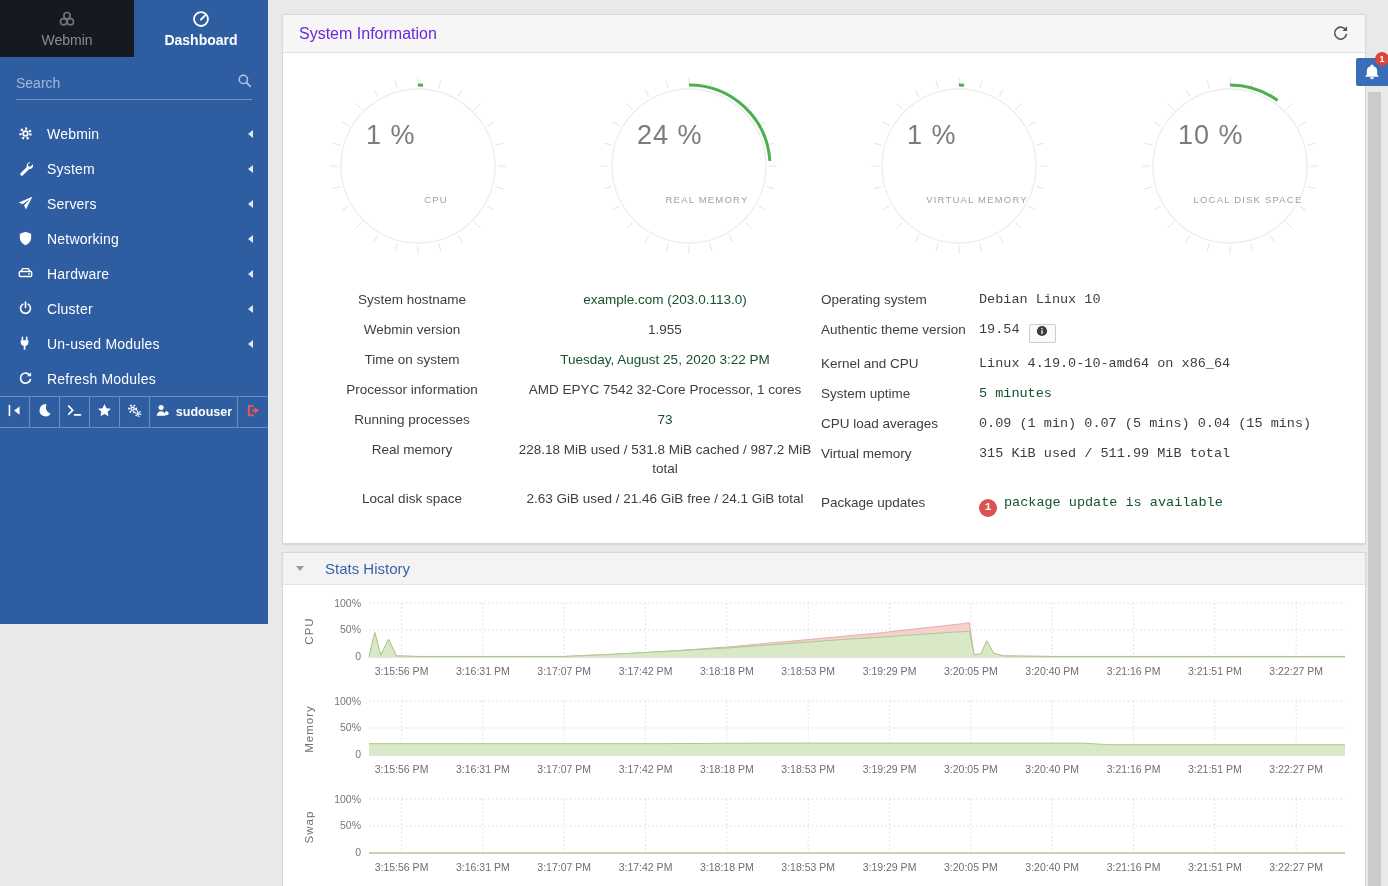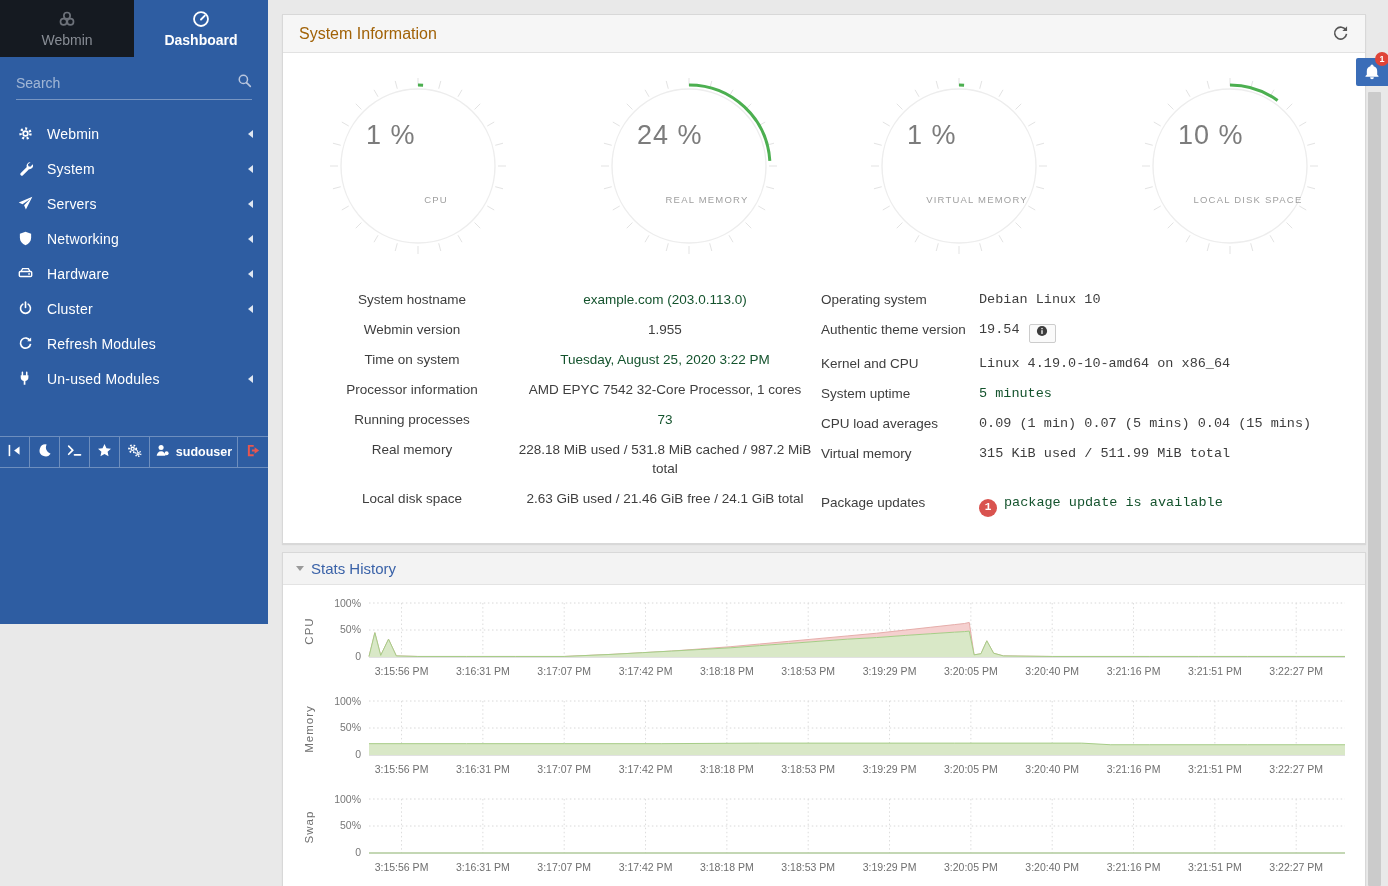--- a/index.html
+++ b/index.html
@@ -19,48 +19,48 @@
   .tab-dash { color:#fff; font-weight:bold; }
   .tab .ticon { display:flex; }
   .search-row { display:flex; align-items:center; margin:16px 16px 4px 16px; border-bottom:1px solid rgba(255,255,255,.35); padding-bottom:7px; }
   .search-row input { flex:1; background:transparent; border:none; outline:none; color:#fff; font-size:14px; padding:0; }
   .search-row input::placeholder { color:rgba(255,255,255,.55); }
   .menu { margin-top:16px; }
   .menu-item { display:flex; align-items:center; height:35px; padding:0 15px 0 17px; font-size:14px; cursor:pointer; }
   .mi-icon { width:17px; margin-right:13px; display:flex; justify-content:center; }
   .mi-label { flex:1; letter-spacing:.2px; }
   .caret-left { width:0; height:0; border-top:4px solid transparent; border-bottom:4px solid transparent; border-right:5px solid rgba(255,255,255,.85); }
-  .side-footer { display:flex; margin-top:40px; border-top:1px solid rgba(255,255,255,.3); border-bottom:1px solid rgba(255,255,255,.3); }
+  .side-footer { display:flex; border-top:1px solid rgba(255,255,255,.3); border-bottom:1px solid rgba(255,255,255,.3); }
   .foot-cell { height:30px; display:flex; align-items:center; justify-content:center; border-right:1px solid rgba(255,255,255,.3); flex:0 0 30px; cursor:pointer; gap:6px; }
   .foot-cell:last-child { border-right:none; }
   .foot-user { flex:1; font-size:12.5px; font-weight:bold; }
 
   
   .main { flex:1; padding:14px 22px 0 14px; }
   .panel { background:#fff; border:1px solid #d8d8d8; box-shadow:0 1px 1px rgba(0,0,0,.07); }
   .sys-header { height:38px; background:#f6f6f6; border-bottom:1px solid #e2e2e2; display:flex; align-items:center; padding:0 16px; }
-  .sys-header h1 { font-size:16px; font-weight:normal; color:#a16207; margin:0; flex:1; }
+  .sys-header h1 { font-size:16px; font-weight:normal; color:#6d28d9; margin:0; flex:1; }
   .refresh-btn { display:flex; cursor:pointer; }
   .gauges { display:flex; padding:16px 0 0 0; }
   .gauge { flex:1; display:flex; justify-content:center; }
   .info-tables { display:flex; padding:18px 0 20px 24px; }
   .info-left { width:514px; flex:none;text-align:center; }
   .info-right { flex:1; }
   .irow { display:flex; align-items:flex-start; font-size:13.5px; color:#3e3e3e; line-height:19px; padding:5px 0 6px 0; min-height:30px; }
   .irow.pad-after { padding-bottom:25px; }
   .info-left .ilabel { width:210px; flex:none; }
   .info-left .ivalue { width:296px; }
   .info-right .ilabel { width:158px; flex:none; }
   .info-right .ivalue { flex:1; padding-right:12px;font-family:Liberation Mono, monospace; }
   .link { color:#14532d; cursor:pointer; }
   .badge-red { background:#d9534f; color:#fff; border-radius:50%; width:18px; height:18px; display:inline-flex; align-items:center; justify-content:center; font-size:11px; font-weight:bold; margin-right:7px; vertical-align:-4px; }
   .info-btn { display:inline-flex; align-items:center; justify-content:center; width:27px; height:19px; border:1px solid #ccc; border-radius:2px; background:#fafafa; margin-left:9px; vertical-align:-4px; cursor:pointer; }
 
   .stats { margin-top:8px; }
-  .stats-header { height:32px; background:#f3f3f3; border-bottom:1px solid #e3e3e3; display:flex; align-items:center; padding:0 13px; font-size:15px; color:#3a62a8; gap:7px; cursor:pointer; }
+  .stats-header { height:32px; background:#f3f3f3; border-bottom:1px solid #e3e3e3; display:flex; align-items:center; padding:0 13px; font-size:15px; color:#3a62a8; gap:21px; cursor:pointer; }
   .caret-down { width:0; height:0; border-left:4.5px solid transparent; border-right:4.5px solid transparent; border-top:5px solid #9a9a9a; }
   .charts { padding:12px 0 8px 0; background:#fff; }
   .chart-row { margin-bottom:6px; }
 
   
   .bell { position:absolute; top:58px; right:0; width:32px; height:28px; background:#3a6db8; display:flex; align-items:center; justify-content:center; cursor:pointer; border-radius:2px 0 0 2px; }
   .bell .nbadge { position:absolute; top:-6px; right:-1px; width:14px; height:14px; background:#e04438; border-radius:50%; color:#fff; font-size:9px; font-weight:bold; display:flex; align-items:center; justify-content:center; }
   .scrollbar { position:absolute; top:92px; right:7px; width:13px; height:794px; background:#cbcbcb; border-radius:1px; }
 </style>
 </head>
@@ -158,35 +158,35 @@
               <path d="M5.2 3.4a5.3 5.3 0 1 0 5.6 0" fill="none" stroke="#fff" stroke-width="1.7" stroke-linecap="round"></path>
               <path d="M8 1.2v5.6" stroke="#fff" stroke-width="1.7" stroke-linecap="round"></path>
             </svg>
           </span>
           <span class="mi-label">Cluster</span>
           <span class="caret-left"></span>
         </div>
         <div class="menu-item">
           <span class="mi-icon">
             <svg width="15" height="15" viewBox="0 0 16 16">
+              <path d="M4.7 1.3v3.2M9.3 1.3v3.2" stroke="#fff" stroke-width="1.6" stroke-linecap="round"></path>
+              <path d="M2.9 4.6h8.2v2.1a4.1 4.1 0 0 1-3.2 4v4H6.1v-4a4.1 4.1 0 0 1-3.2-4z" fill="#fff"></path>
+            </svg>
+          </span>
+          <span class="mi-label">Un-used Modules</span>
+          <span class="caret-left"></span>
+        </div>
+        <div class="menu-item">
+          <span class="mi-icon">
+            <svg width="15" height="15" viewBox="0 0 16 16">
               <path d="M12.9 5.2A5.4 5.4 0 1 0 13.4 8.3" fill="none" stroke="#fff" stroke-width="1.8"></path>
               <path d="M14 1.5v4.2H9.8z" fill="#fff"></path>
             </svg>
           </span>
           <span class="mi-label">Refresh Modules</span>
-        </div>
-        <div class="menu-item">
-          <span class="mi-icon">
-            <svg width="15" height="15" viewBox="0 0 16 16">
-              <path d="M4.7 1.3v3.2M9.3 1.3v3.2" stroke="#fff" stroke-width="1.6" stroke-linecap="round"></path>
-              <path d="M2.9 4.6h8.2v2.1a4.1 4.1 0 0 1-3.2 4v4H6.1v-4a4.1 4.1 0 0 1-3.2-4z" fill="#fff"></path>
-            </svg>
-          </span>
-          <span class="mi-label">Un-used Modules</span>
-          <span class="caret-left"></span>
         </div>
       </nav>
 
     <div class="side-footer" id="side-footer">
         <div class="foot-cell">
           <span><svg width="15" height="15" viewBox="0 0 16 16">
               <path d="M2.6 2v12" stroke="#fff" stroke-width="1.7"></path>
               <path d="M13.4 3.6L7.6 8l5.8 4.4z" fill="#fff"></path>
             </svg></span>
         </div>

